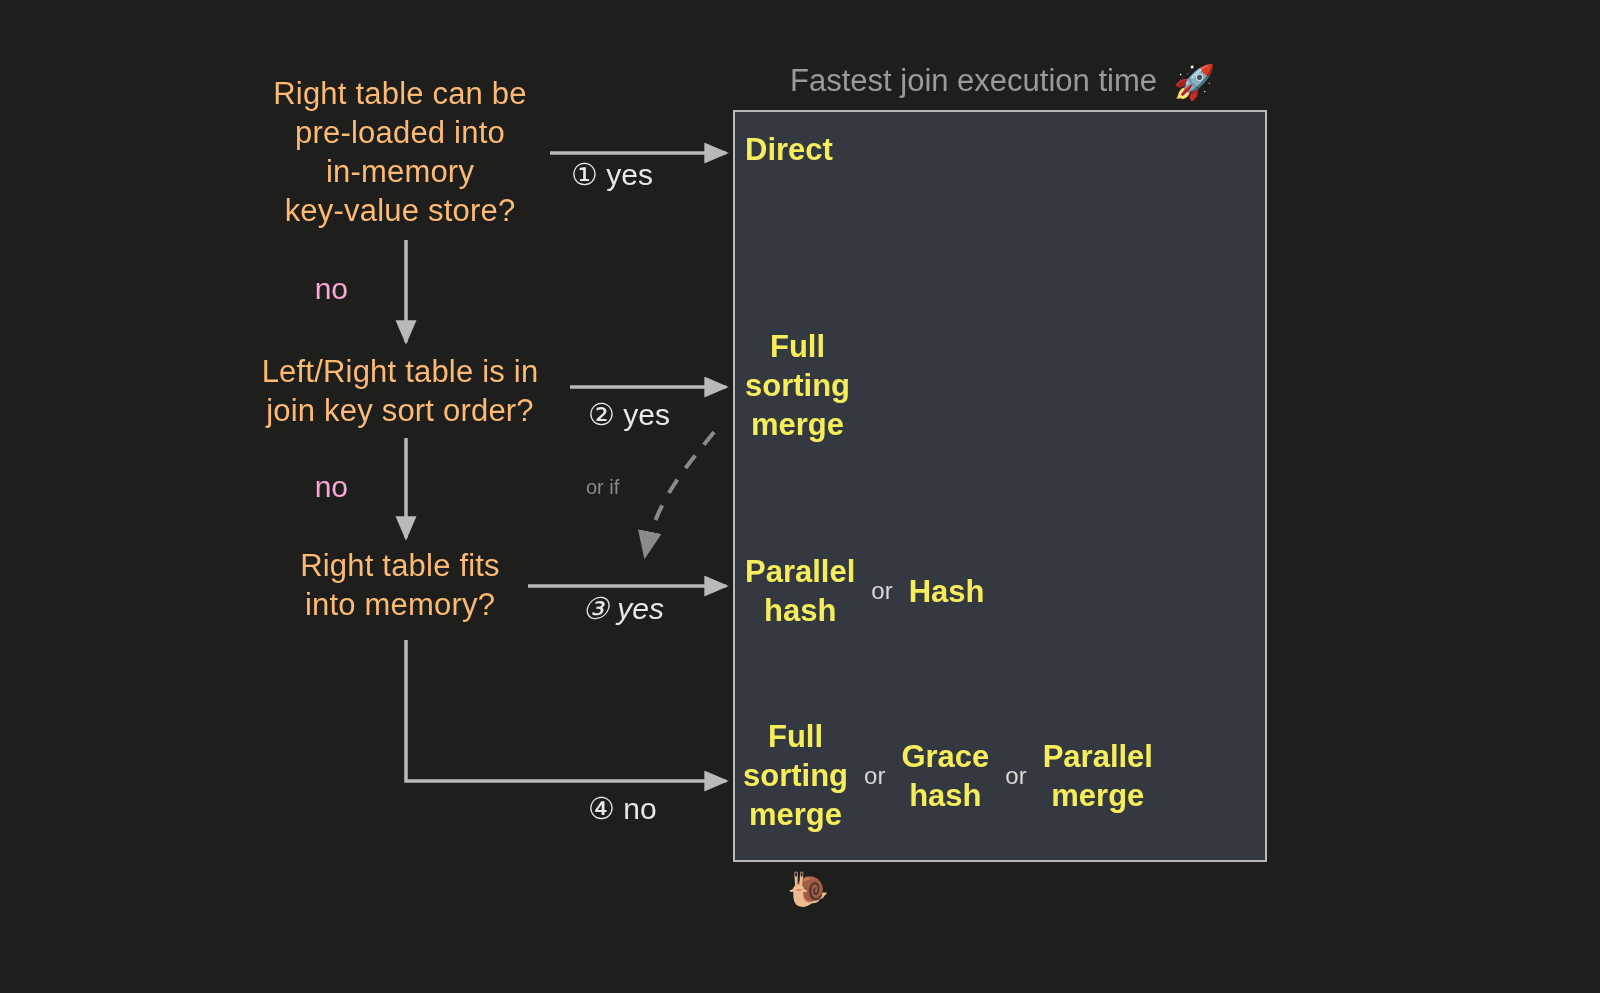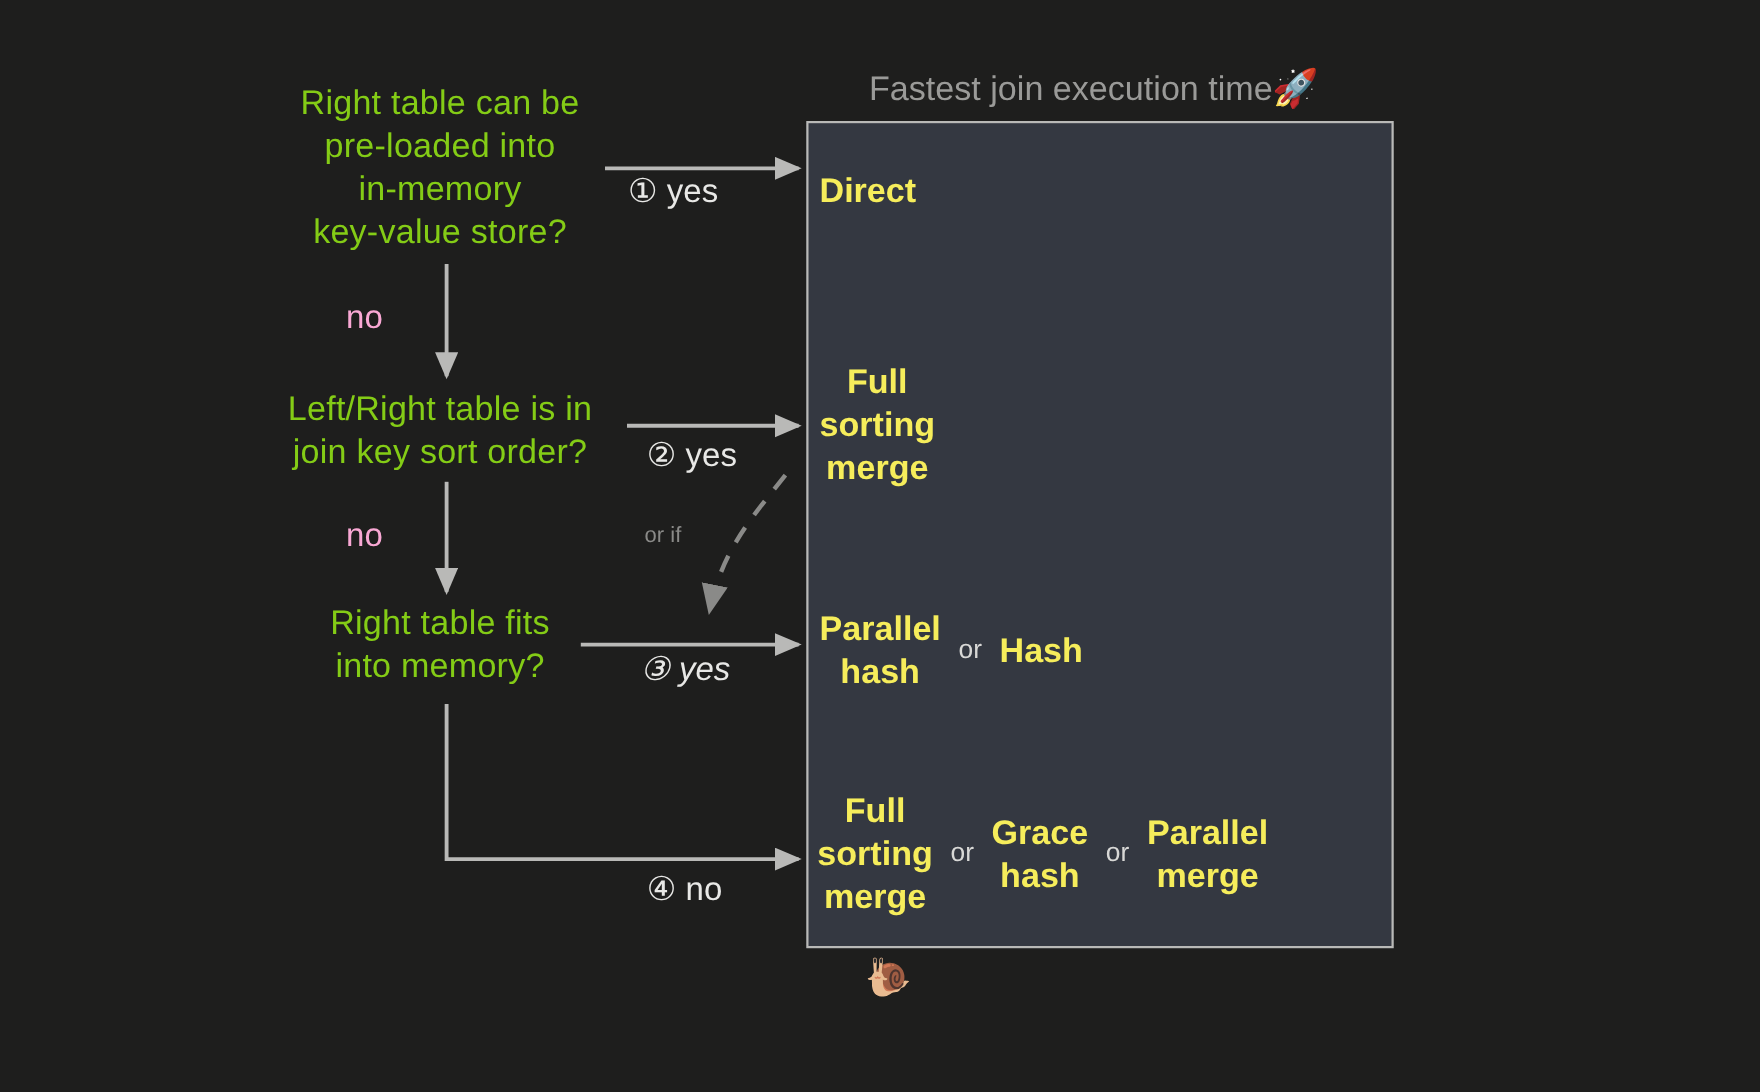--- a/index.html
+++ b/index.html
@@ -12,21 +12,21 @@
     width: 1600px;
     height: 993px;
     background: #1e1e1d;
     font-family: "Liberation Sans", sans-serif;
     overflow: hidden;
   }
 
   
   .question {
     position: absolute;
-    color: #84cc16;
+    color: #fdba74;
     font-size: 31px;
     line-height: 39px;
     text-align: center;
     white-space: pre-line;
     letter-spacing: .2px;
   }
   #q1 { left: 205px; top: 74px;  width: 390px; }
   #q2 { left: 205px; top: 352px; width: 390px; }
   #q3 { left: 205px; top: 546px; width: 390px; }
 
@@ -96,38 +96,38 @@
   #row-slow   { top: 605px; padding-left: 8px; }
 
   .algo {
     color: #f6ed5b;
     font-weight: bold;
     font-size: 31px;
     line-height: 39px;
     text-align: center;
     white-space: pre-line;
   }
-  .algo.left-align { text-align: right; margin-top: 24px; }
+  .algo.left-align { text-align: right; }
   .or-word {
     color: #d8d8d6;
     font-size: 24px;
     font-weight: normal;
     padding: 0 16px;
   }
 
   
   .caption {
     position: absolute;
     color: #9a9a98;
     font-size: 31px;
     line-height: 36px;
     white-space: nowrap;
     display: flex;
-    align-items: center;
-    gap: 0;
+    align-items: flex-end;
+    gap: 16px;
   }
   #cap-top    { left: 790px; top: 63px; }
   #cap-bottom { left: 787px; top: 872px; }
   .emoji { font-size: 34px; line-height: 1; }
 </style>
 </head>
 <body>
 
 <div id="stage">
 

